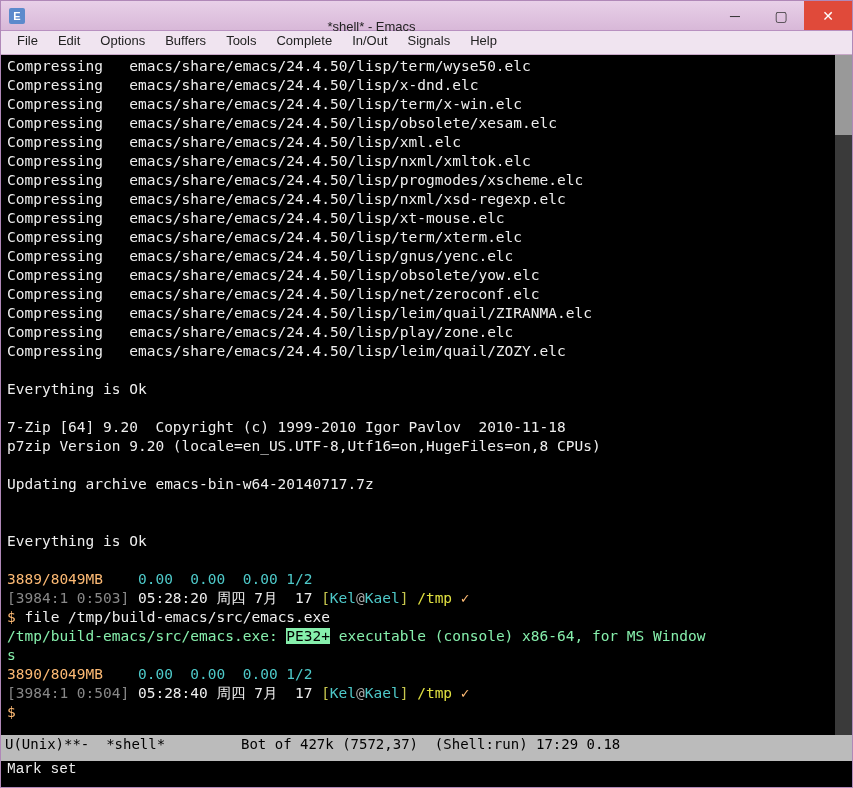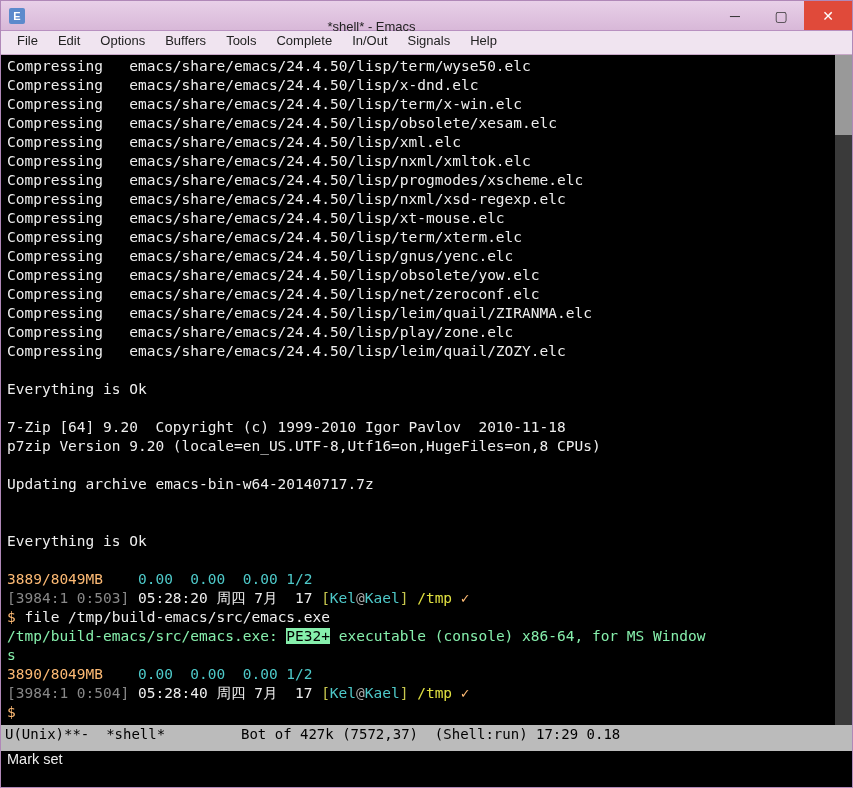--- a/index.html
+++ b/index.html
@@ -101,24 +101,24 @@
 .modeline {
   height: 26px;
   background: #bbb;
   color: #000;
   font-family: "Consolas", monospace;
   font-size: 14px;
   padding: 1px 0 0 4px;
   white-space: pre;
 }
 .echo-area {
-  height: 36px;
+  height: 26px;
   background: #000;
   color: #eee;
-  font-family: Liberation Sans, sans-serif;
+  font-family: Liberation Mono, monospace;
   font-size: 14.5px;
   padding: 0 6px;
 }
 </style>
 </head>
 <body>
 
 <div class="window">
 
   <div class="titlebar">

